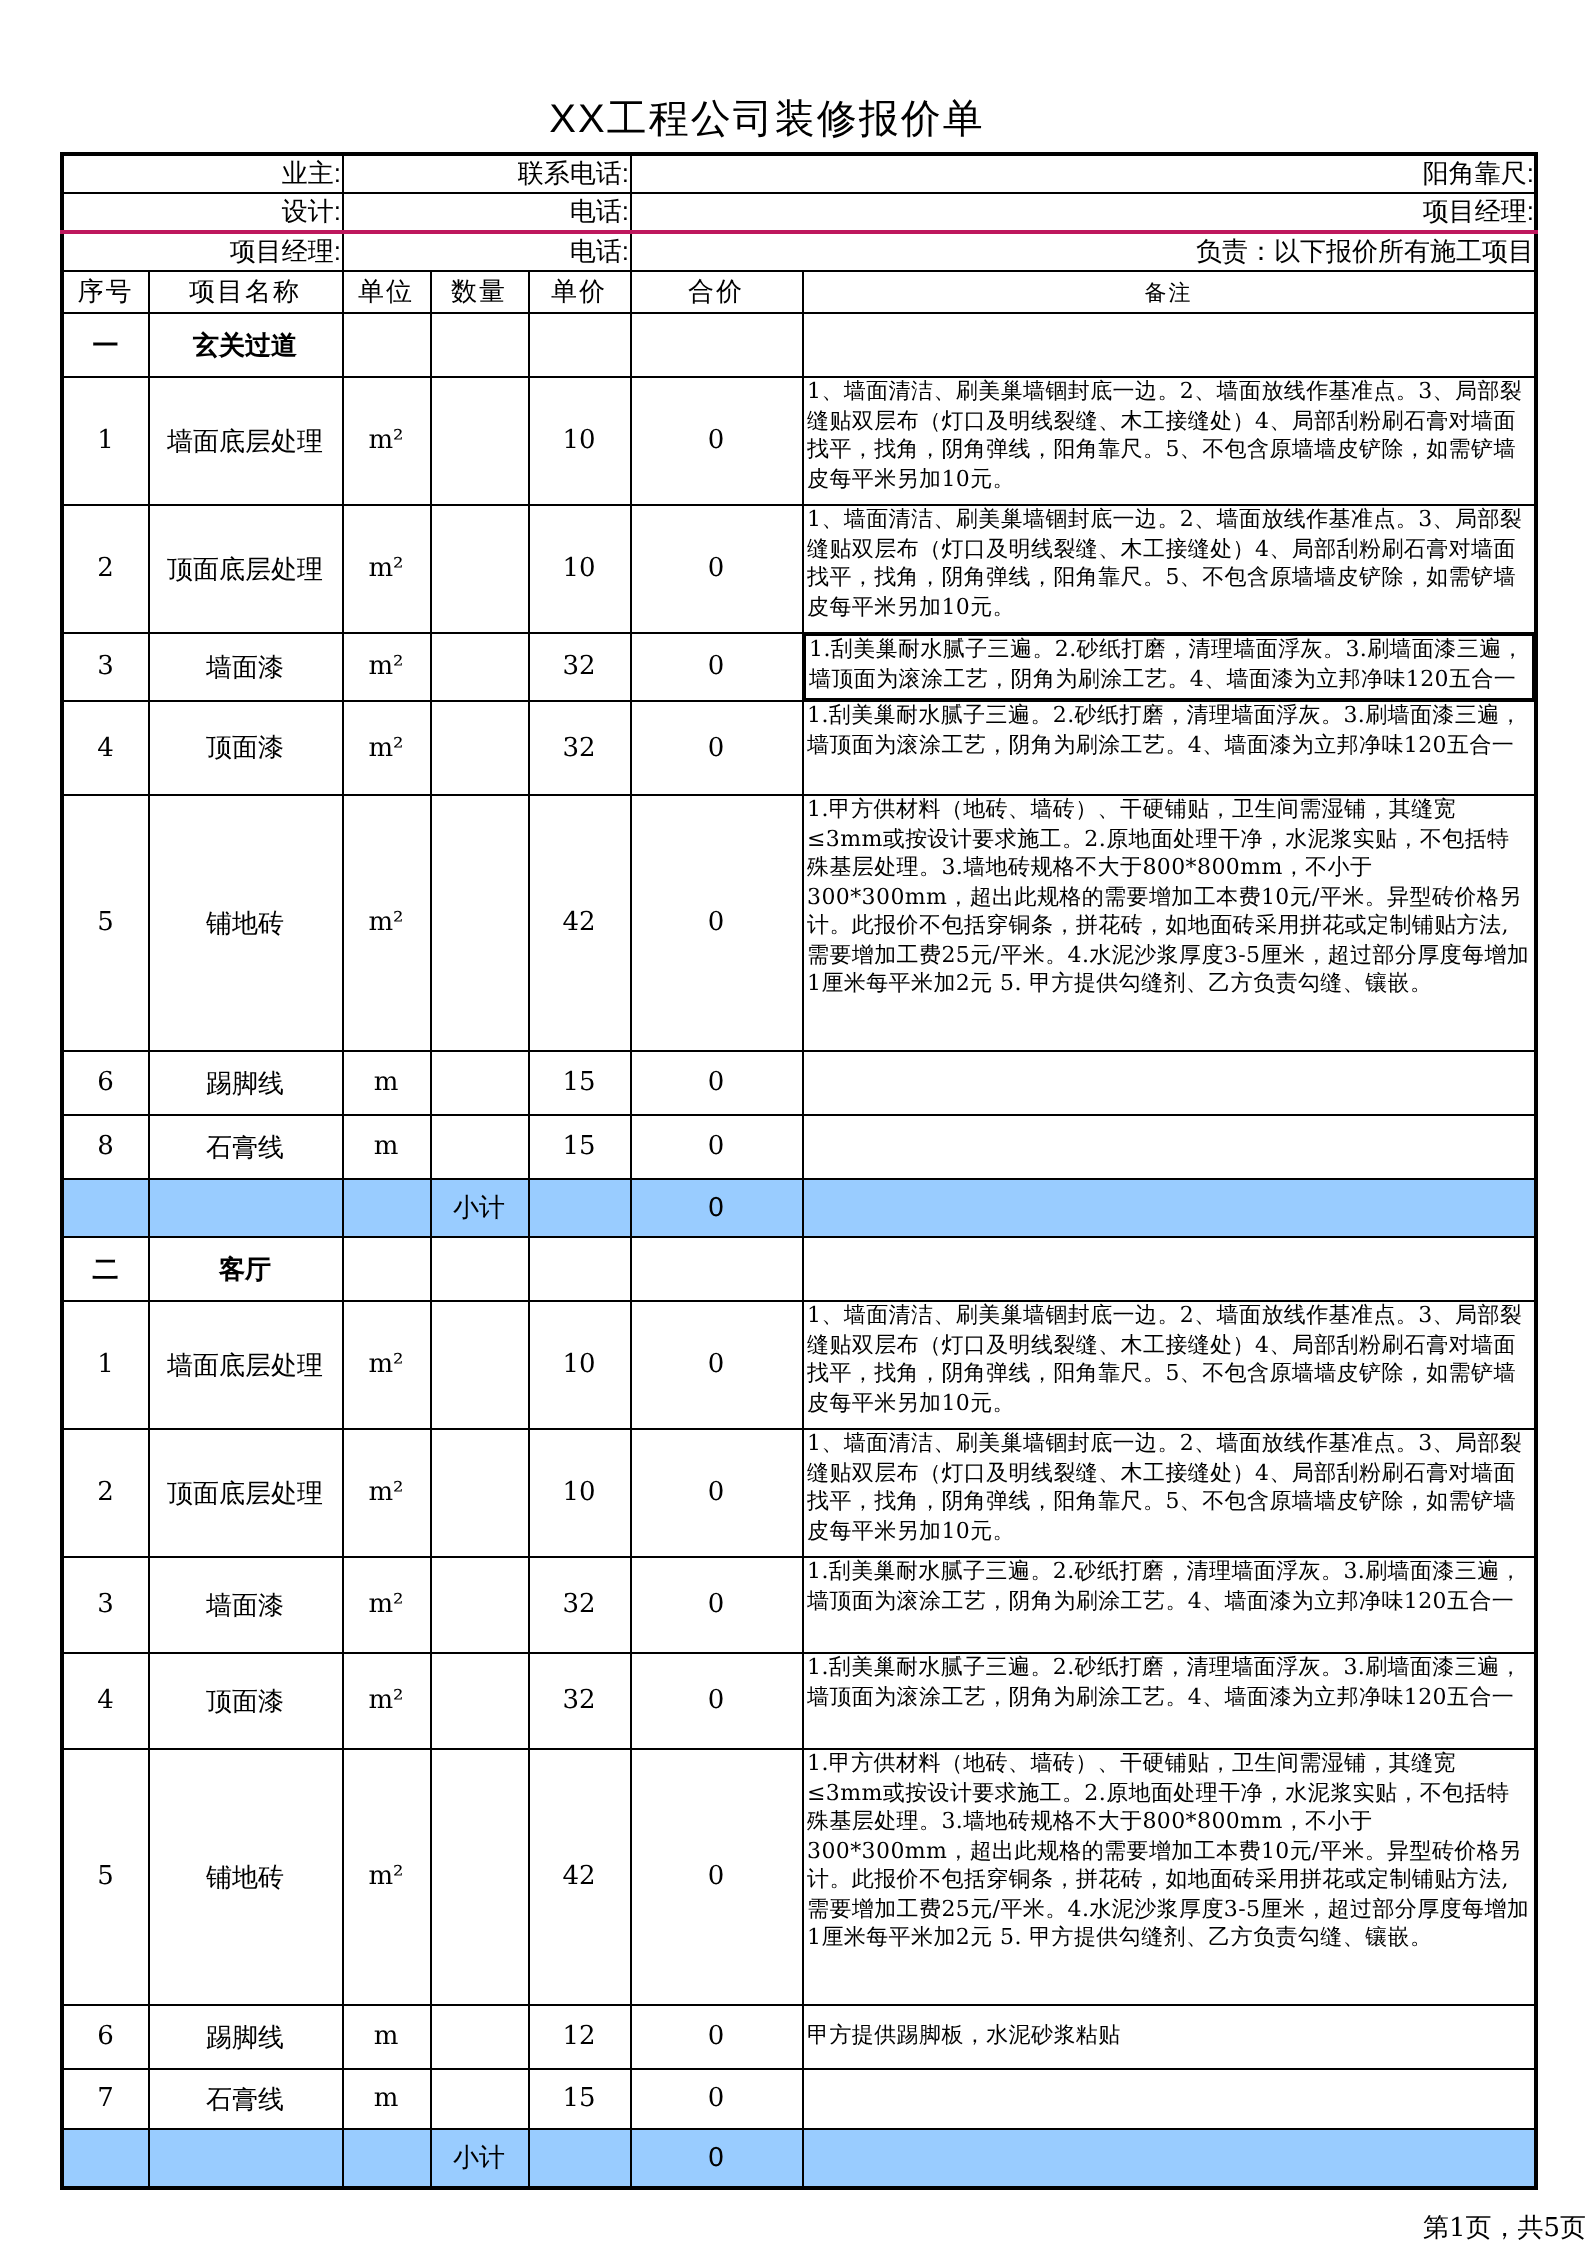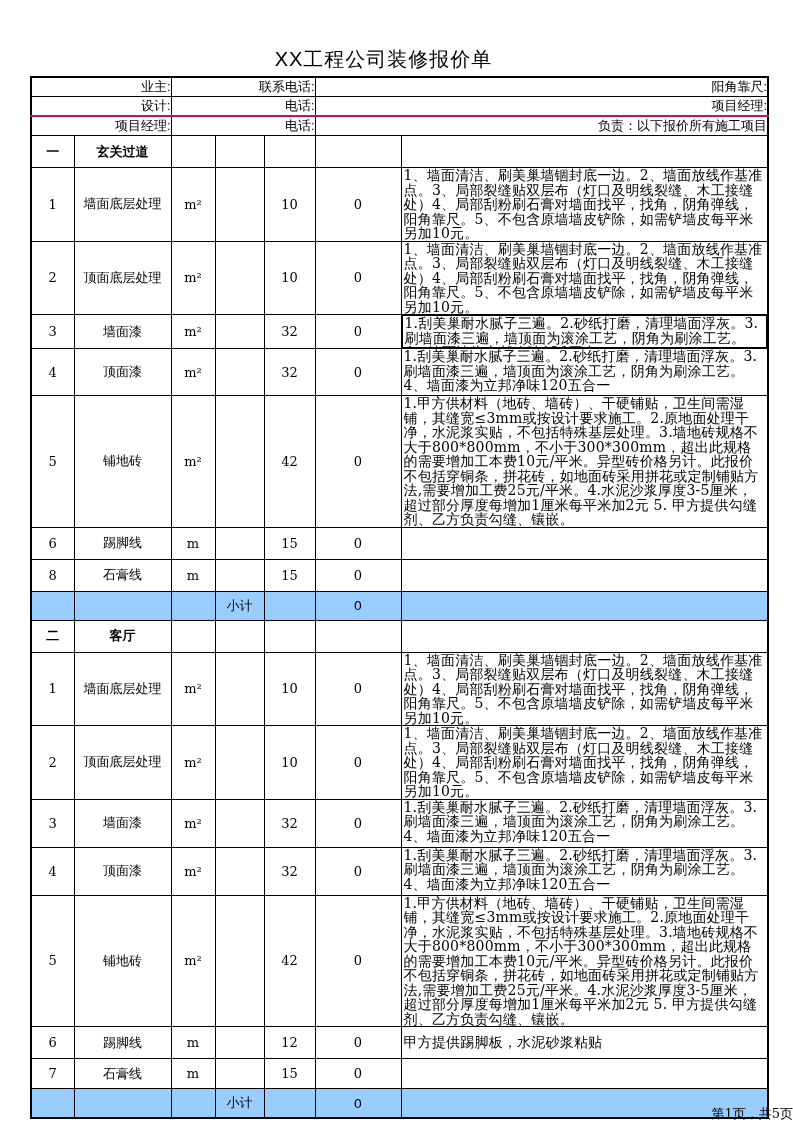--- a/index.html
+++ b/index.html
@@ -6,21 +6,21 @@
   body { width: 793px; height: 1122px; position: relative; overflow: hidden; font-family: "DejaVu Serif", "Liberation Serif", serif; color: #000; }
   .title { position: absolute; left: 0; top: 46px; width: 767px; text-align: center; font-size: 20px; letter-spacing: 1px; font-family: Liberation Sans, sans-serif; }
   table.sheet { position: absolute; left: 30px; top: 76px; width: 737px; border-collapse: collapse; table-layout: fixed; border: 2px solid #000; }
   table.sheet td { border: 1px solid #000; padding: 0; font-size: 13px; vertical-align: middle; overflow: hidden; }
   .info td { height: 17px; font-size: 13px; padding-left: 2px; font-family: Liberation Sans, sans-serif; text-align: right; }
   .info.thick td { border-top: 2px solid #be185d; }
   .hdr td { height: 20px; text-align: center; font-size: 13px; font-family: "DejaVu Sans", "Liberation Sans", sans-serif; letter-spacing: 1px; border-top: 2px solid #000; }
   .hdr td.note-h { font-size: 11px; }
   .sec td { height: 31px; font-weight: bold; font-size: 14px; text-align: center; font-family: "DejaVu Sans", "Liberation Sans", sans-serif; }
   .item td { text-align: center; font-size: 13px; }
-  .item td.note { text-align: left; font-size: 14px; line-height: 14.5px; padding-left: 2px; padding-right: 2px; vertical-align: top; letter-spacing: 0.2px; }
+  .item td.note { text-align: left; font-size: 11px; line-height: 14.5px; padding-left: 2px; padding-right: 2px; vertical-align: top; letter-spacing: 0.2px; }
   .sub td { height: 28px; background: #99ccff; text-align: center; font-weight: normal; font-size: 13px; font-family: "DejaVu Sans", "Liberation Sans", sans-serif; }
   .footer { position: absolute; left: 0; top: 1105px; width: 793px; text-align: right; font-size: 13px; }
 </style>
 </head>
 <body>
 
 <div class="title">XX工程公司装修报价单</div>
 
 <table class="sheet">
   <colgroup>
@@ -41,20 +41,29 @@
     <tr class="info">
       <td colspan="2">设计:</td>
       <td colspan="3">电话:</td>
       <td colspan="2">项目经理:</td>
     </tr>
     <tr class="info thick">
       <td colspan="2">项目经理:</td>
       <td colspan="3">电话:</td>
       <td colspan="2">负责：以下报价所有施工项目</td>
     </tr>
+    <tr class="hdr">
+      <td>序号</td>
+      <td>项目名称</td>
+      <td>单位</td>
+      <td>数量</td>
+      <td>单价</td>
+      <td>合价</td>
+      <td class="note-h">备注</td>
+    </tr>
 
     <tr class="sec">
       <td>一</td>
       <td>玄关过道</td>
       <td></td>
         <td></td>
         <td></td>
         <td></td>
         <td></td>
     </tr>

